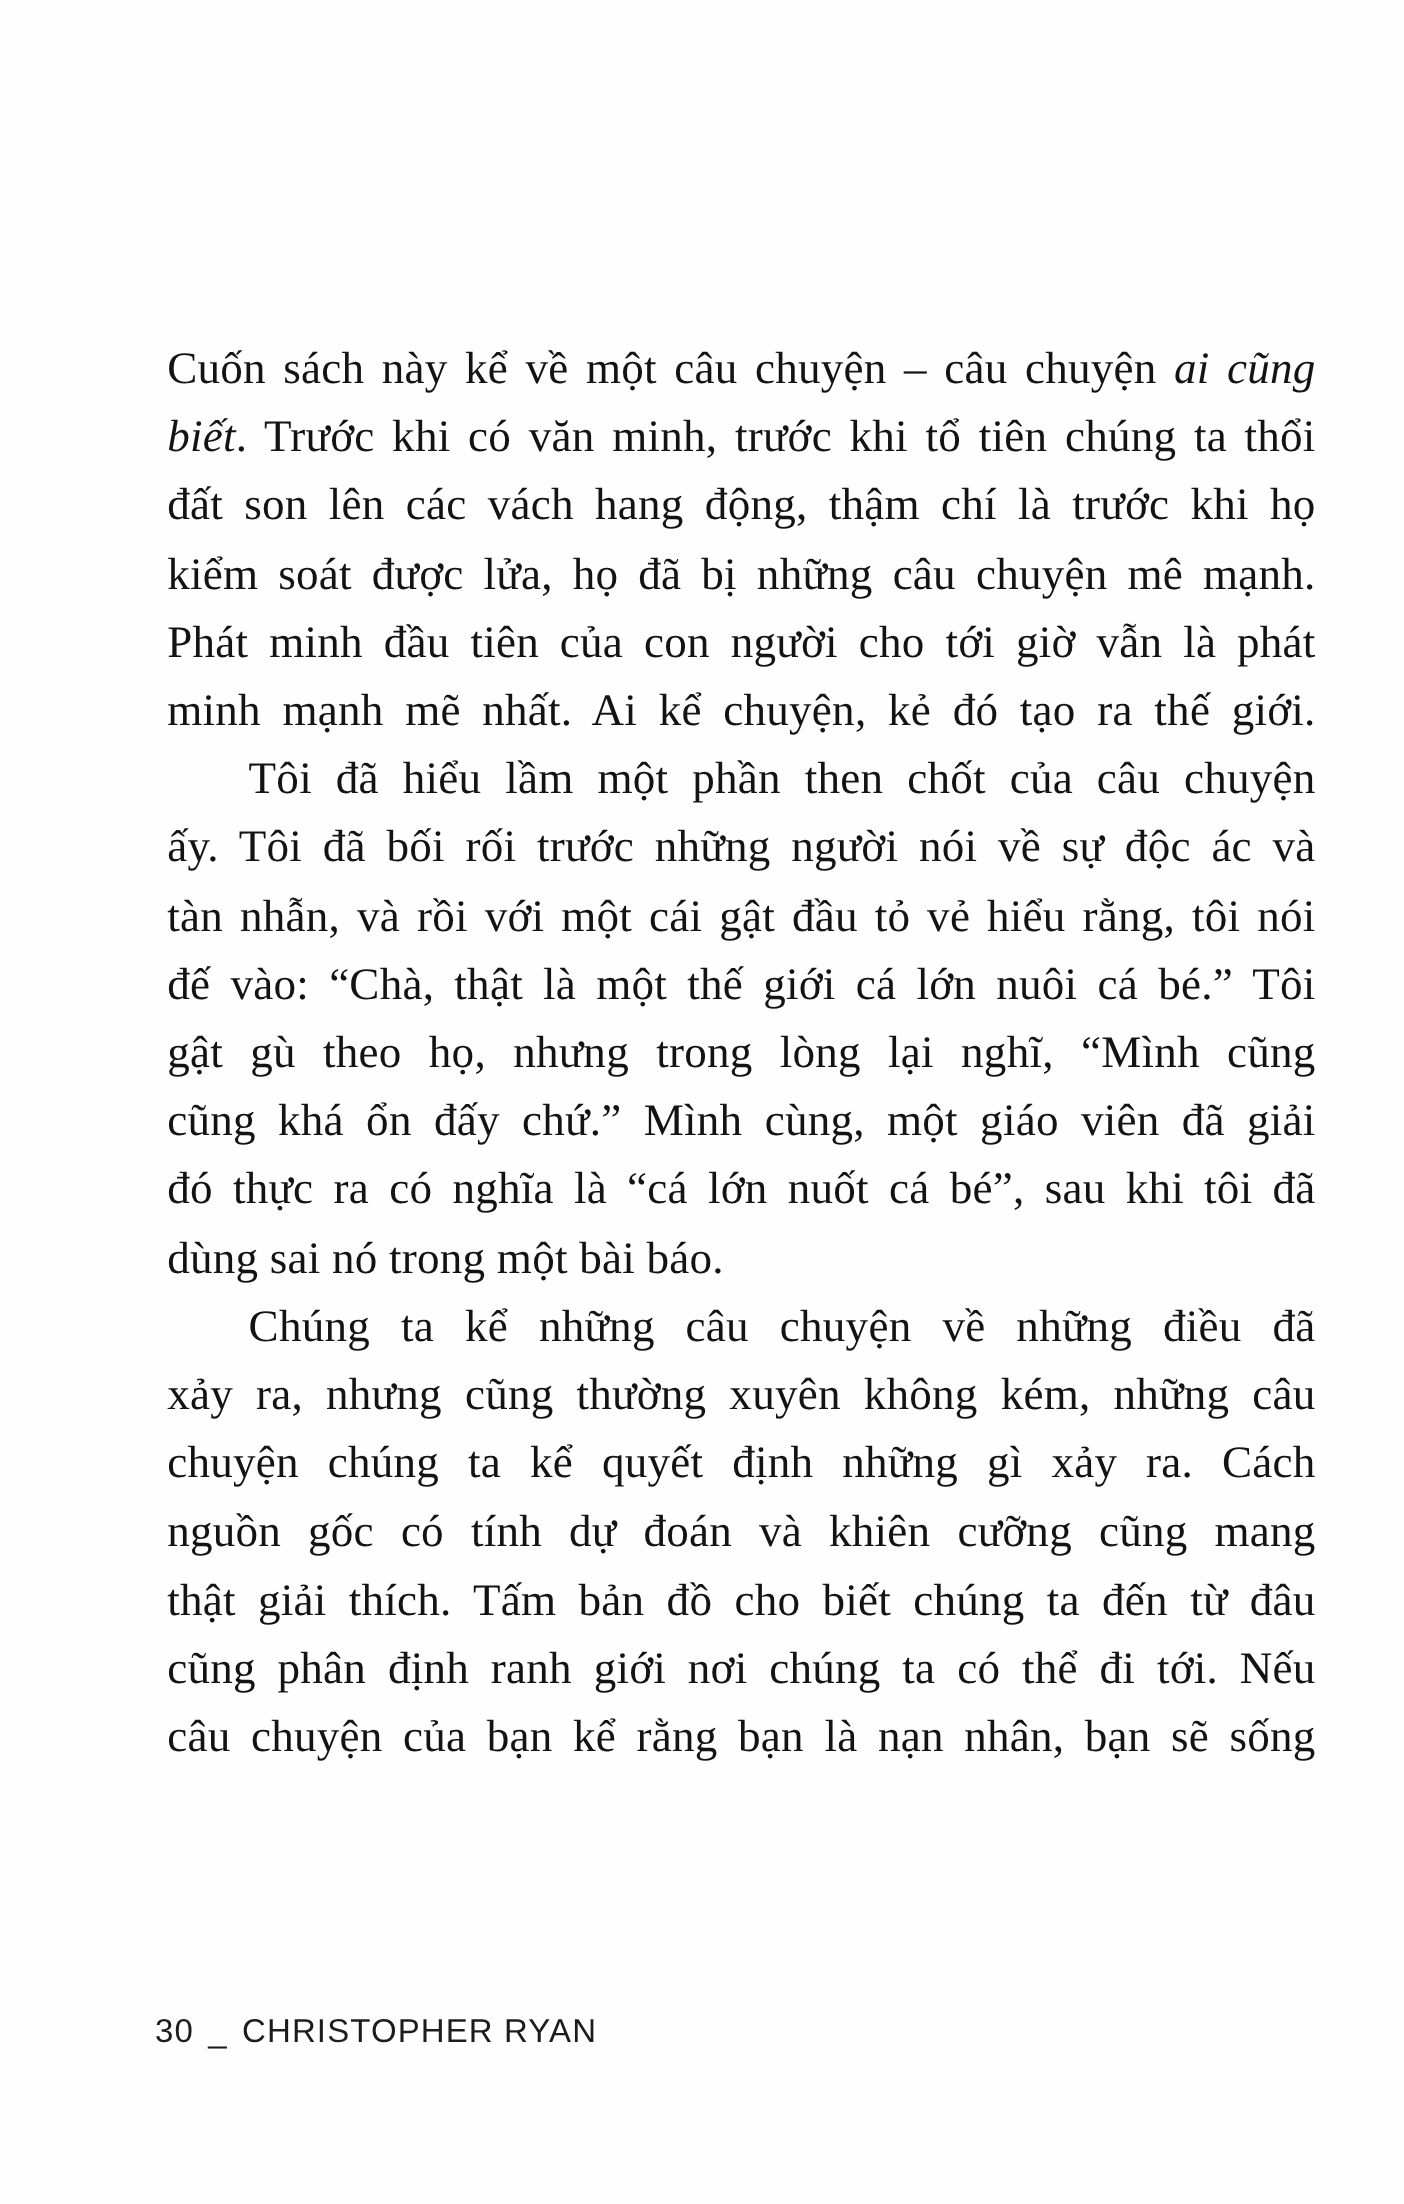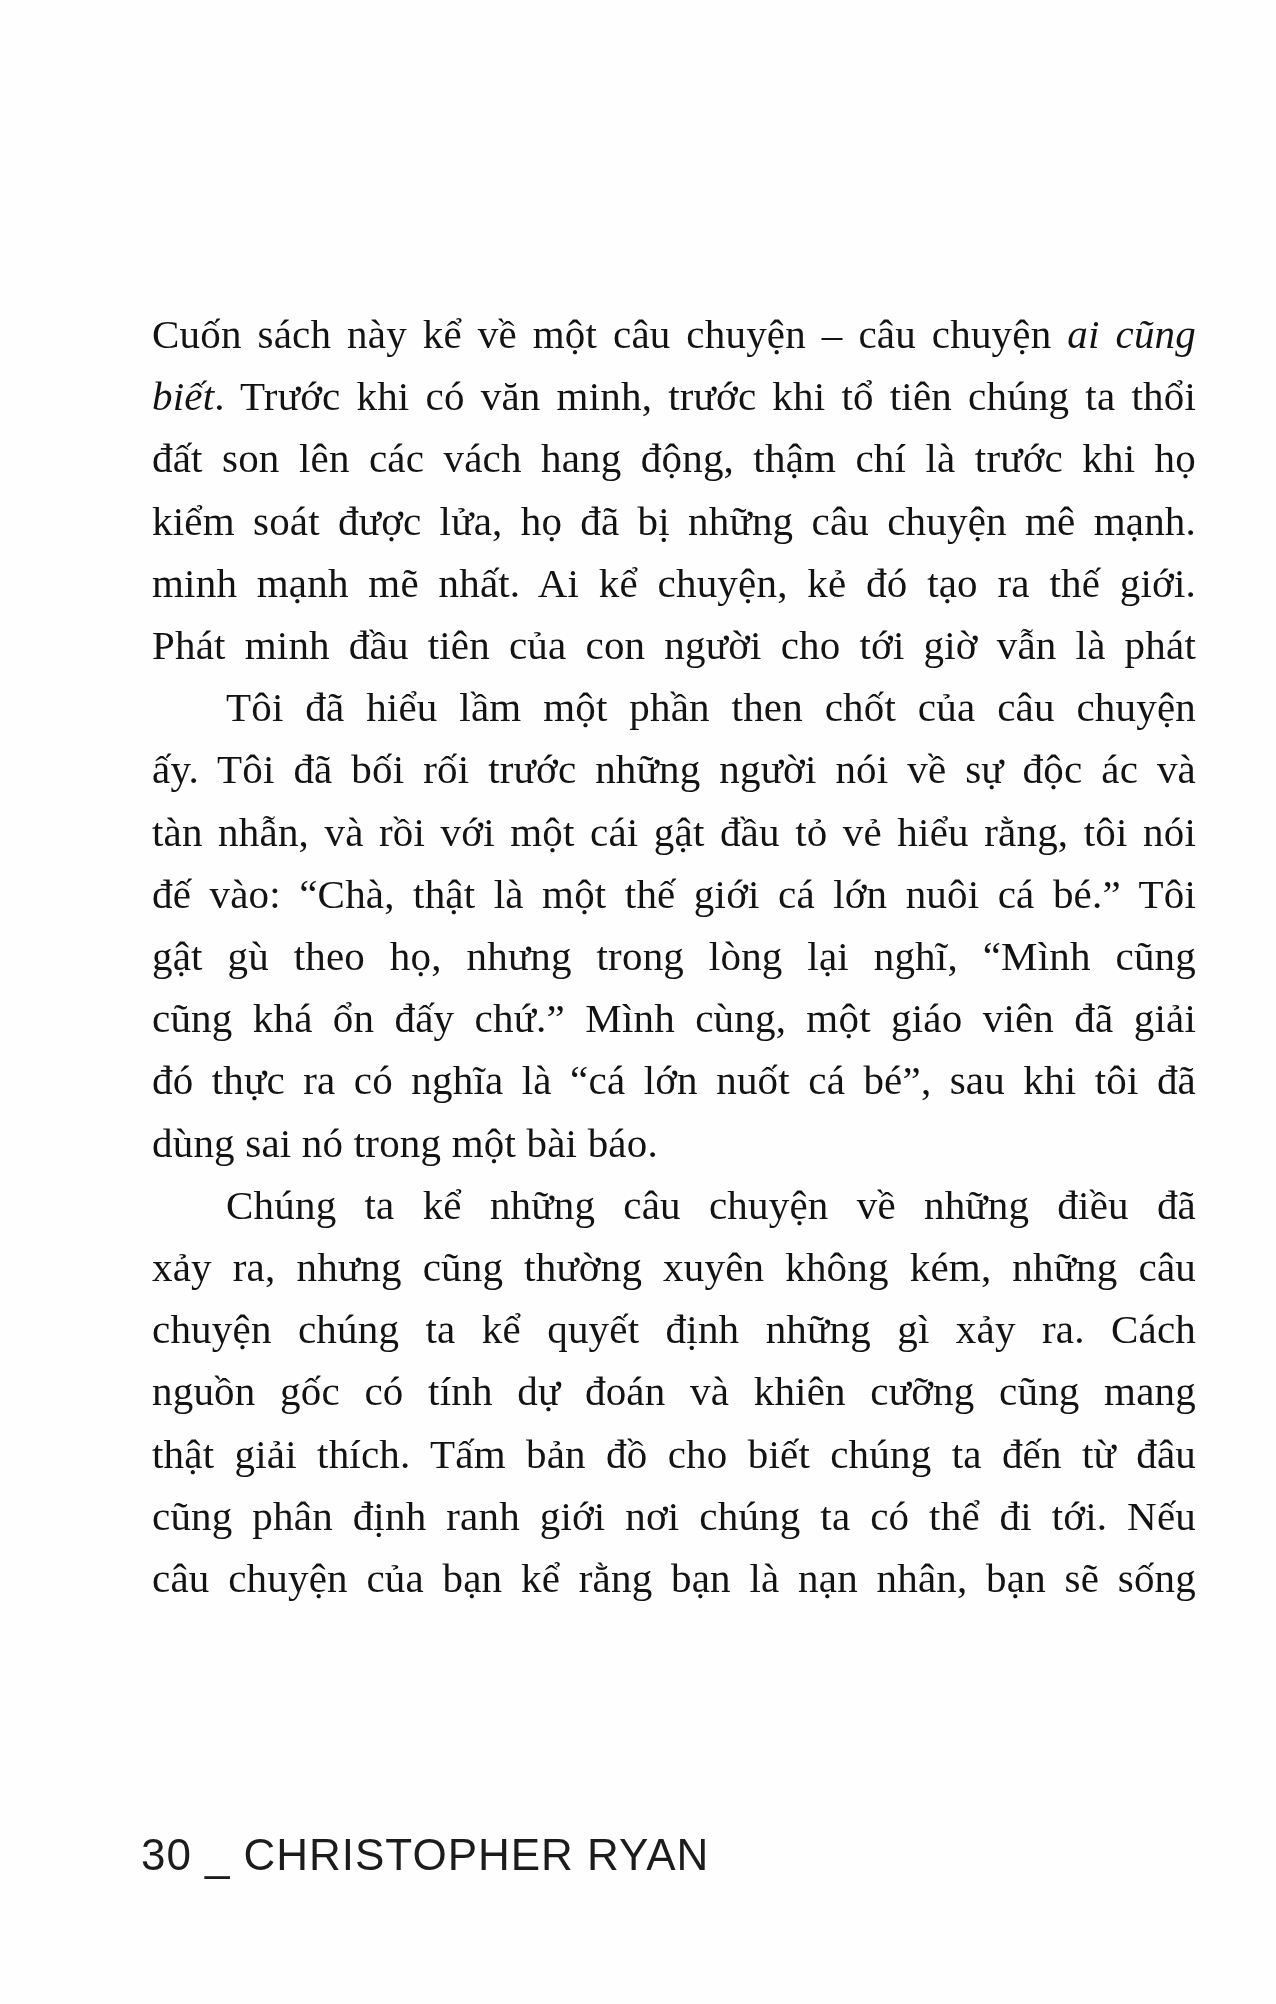--- a/index.html
+++ b/index.html
@@ -47,38 +47,38 @@
     font-style: italic;
   }
   .page-footer {
     position: absolute;
     left: 141px;
     top: 1830px;
     display: flex;
     align-items: baseline;
     gap: 13px;
     font-family: "Liberation Sans", sans-serif;
-    font-size: 44px;
+    font-size: 30px;
     font-weight: 500;
     color: #1c1c1c;
     letter-spacing: 1px;
   }
 </style>
 </head>
 <body>
 
 <div class="page">
 
   <main class="text-block">
     <p class="line"><span>Cuốn sách này kể về một câu chuyện – câu chuyện </span><span class="italic">ai cũng</span></p>
     <p class="line"><span class="italic">biết</span><span>. Trước khi có văn minh, trước khi tổ tiên chúng ta thổi</span></p>
     <p class="line">đất son lên các vách hang động, thậm chí là trước khi họ</p>
     <p class="line">kiểm soát được lửa, họ đã bị những câu chuyện mê mạnh.</p>
+    <p class="line">Phát minh đầu tiên của con người cho tới giờ vẫn là phát</p>
     <p class="line">minh mạnh mẽ nhất. Ai kể chuyện, kẻ đó tạo ra thế giới.</p>
-    <p class="line">Phát minh đầu tiên của con người cho tới giờ vẫn là phát</p>
     <p class="line indent">Tôi đã hiểu lầm một phần then chốt của câu chuyện</p>
     <p class="line">ấy. Tôi đã bối rối trước những người nói về sự độc ác và</p>
     <p class="line">tàn nhẫn, và rồi với một cái gật đầu tỏ vẻ hiểu rằng, tôi nói</p>
     <p class="line">đế vào: “Chà, thật là một thế giới cá lớn nuôi cá bé.” Tôi</p>
     <p class="line">gật gù theo họ, nhưng trong lòng lại nghĩ, “Mình cũng</p>
     <p class="line">cũng khá ổn đấy chứ.” Mình cùng, một giáo viên đã giải</p>
     <p class="line">đó thực ra có nghĩa là “cá lớn nuốt cá bé”, sau khi tôi đã</p>
     <p class="line short">dùng sai nó trong một bài báo.</p>
     <p class="line indent">Chúng ta kể những câu chuyện về những điều đã</p>
     <p class="line">xảy ra, nhưng cũng thường xuyên không kém, những câu</p>

